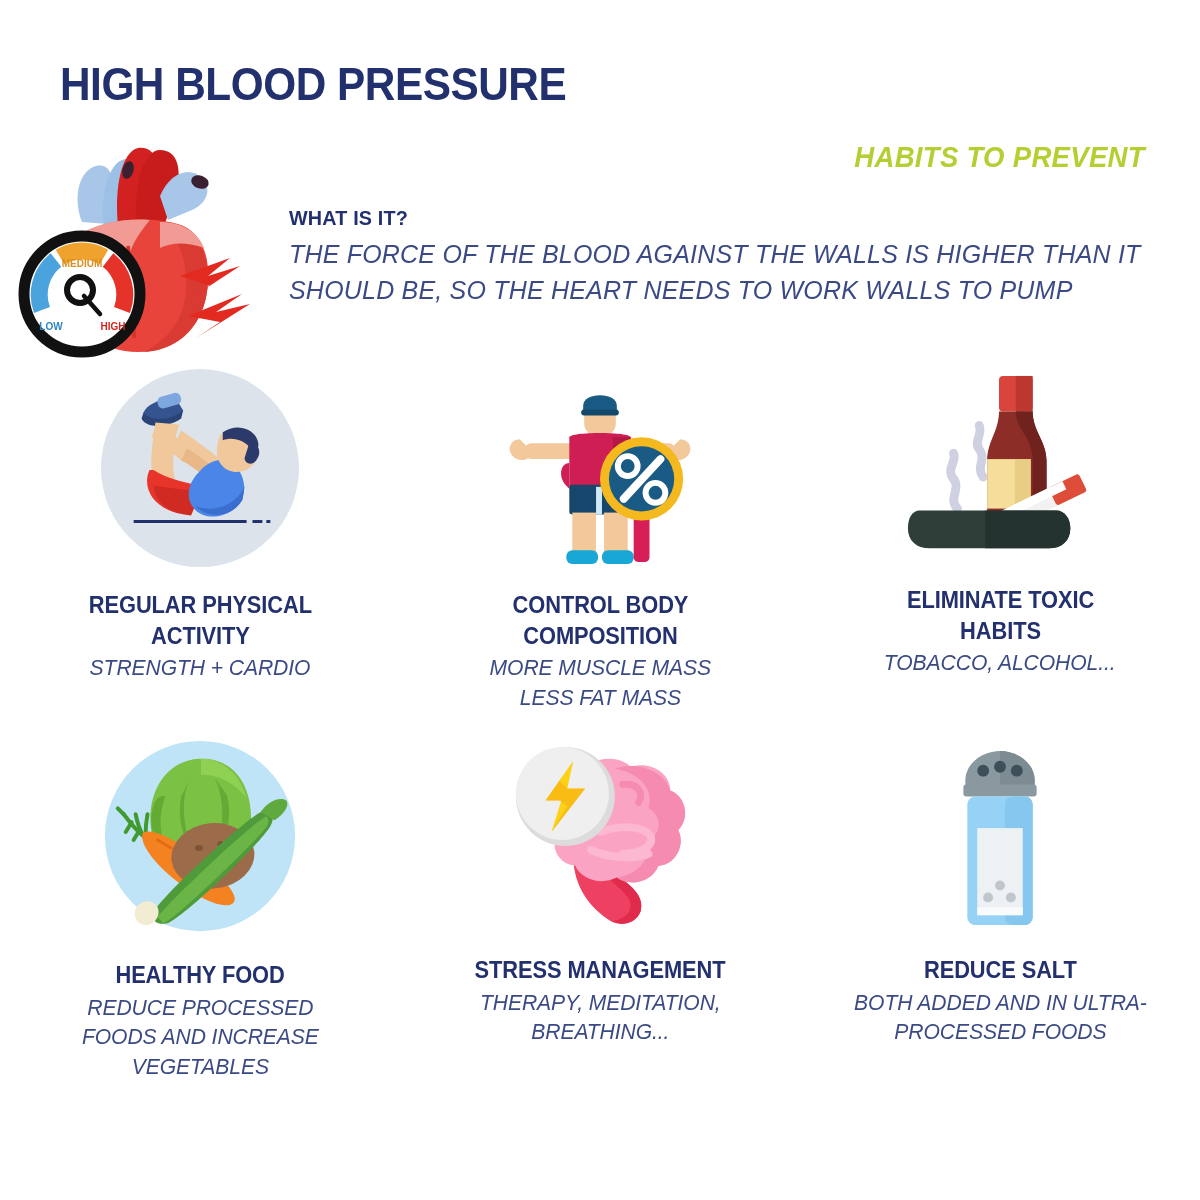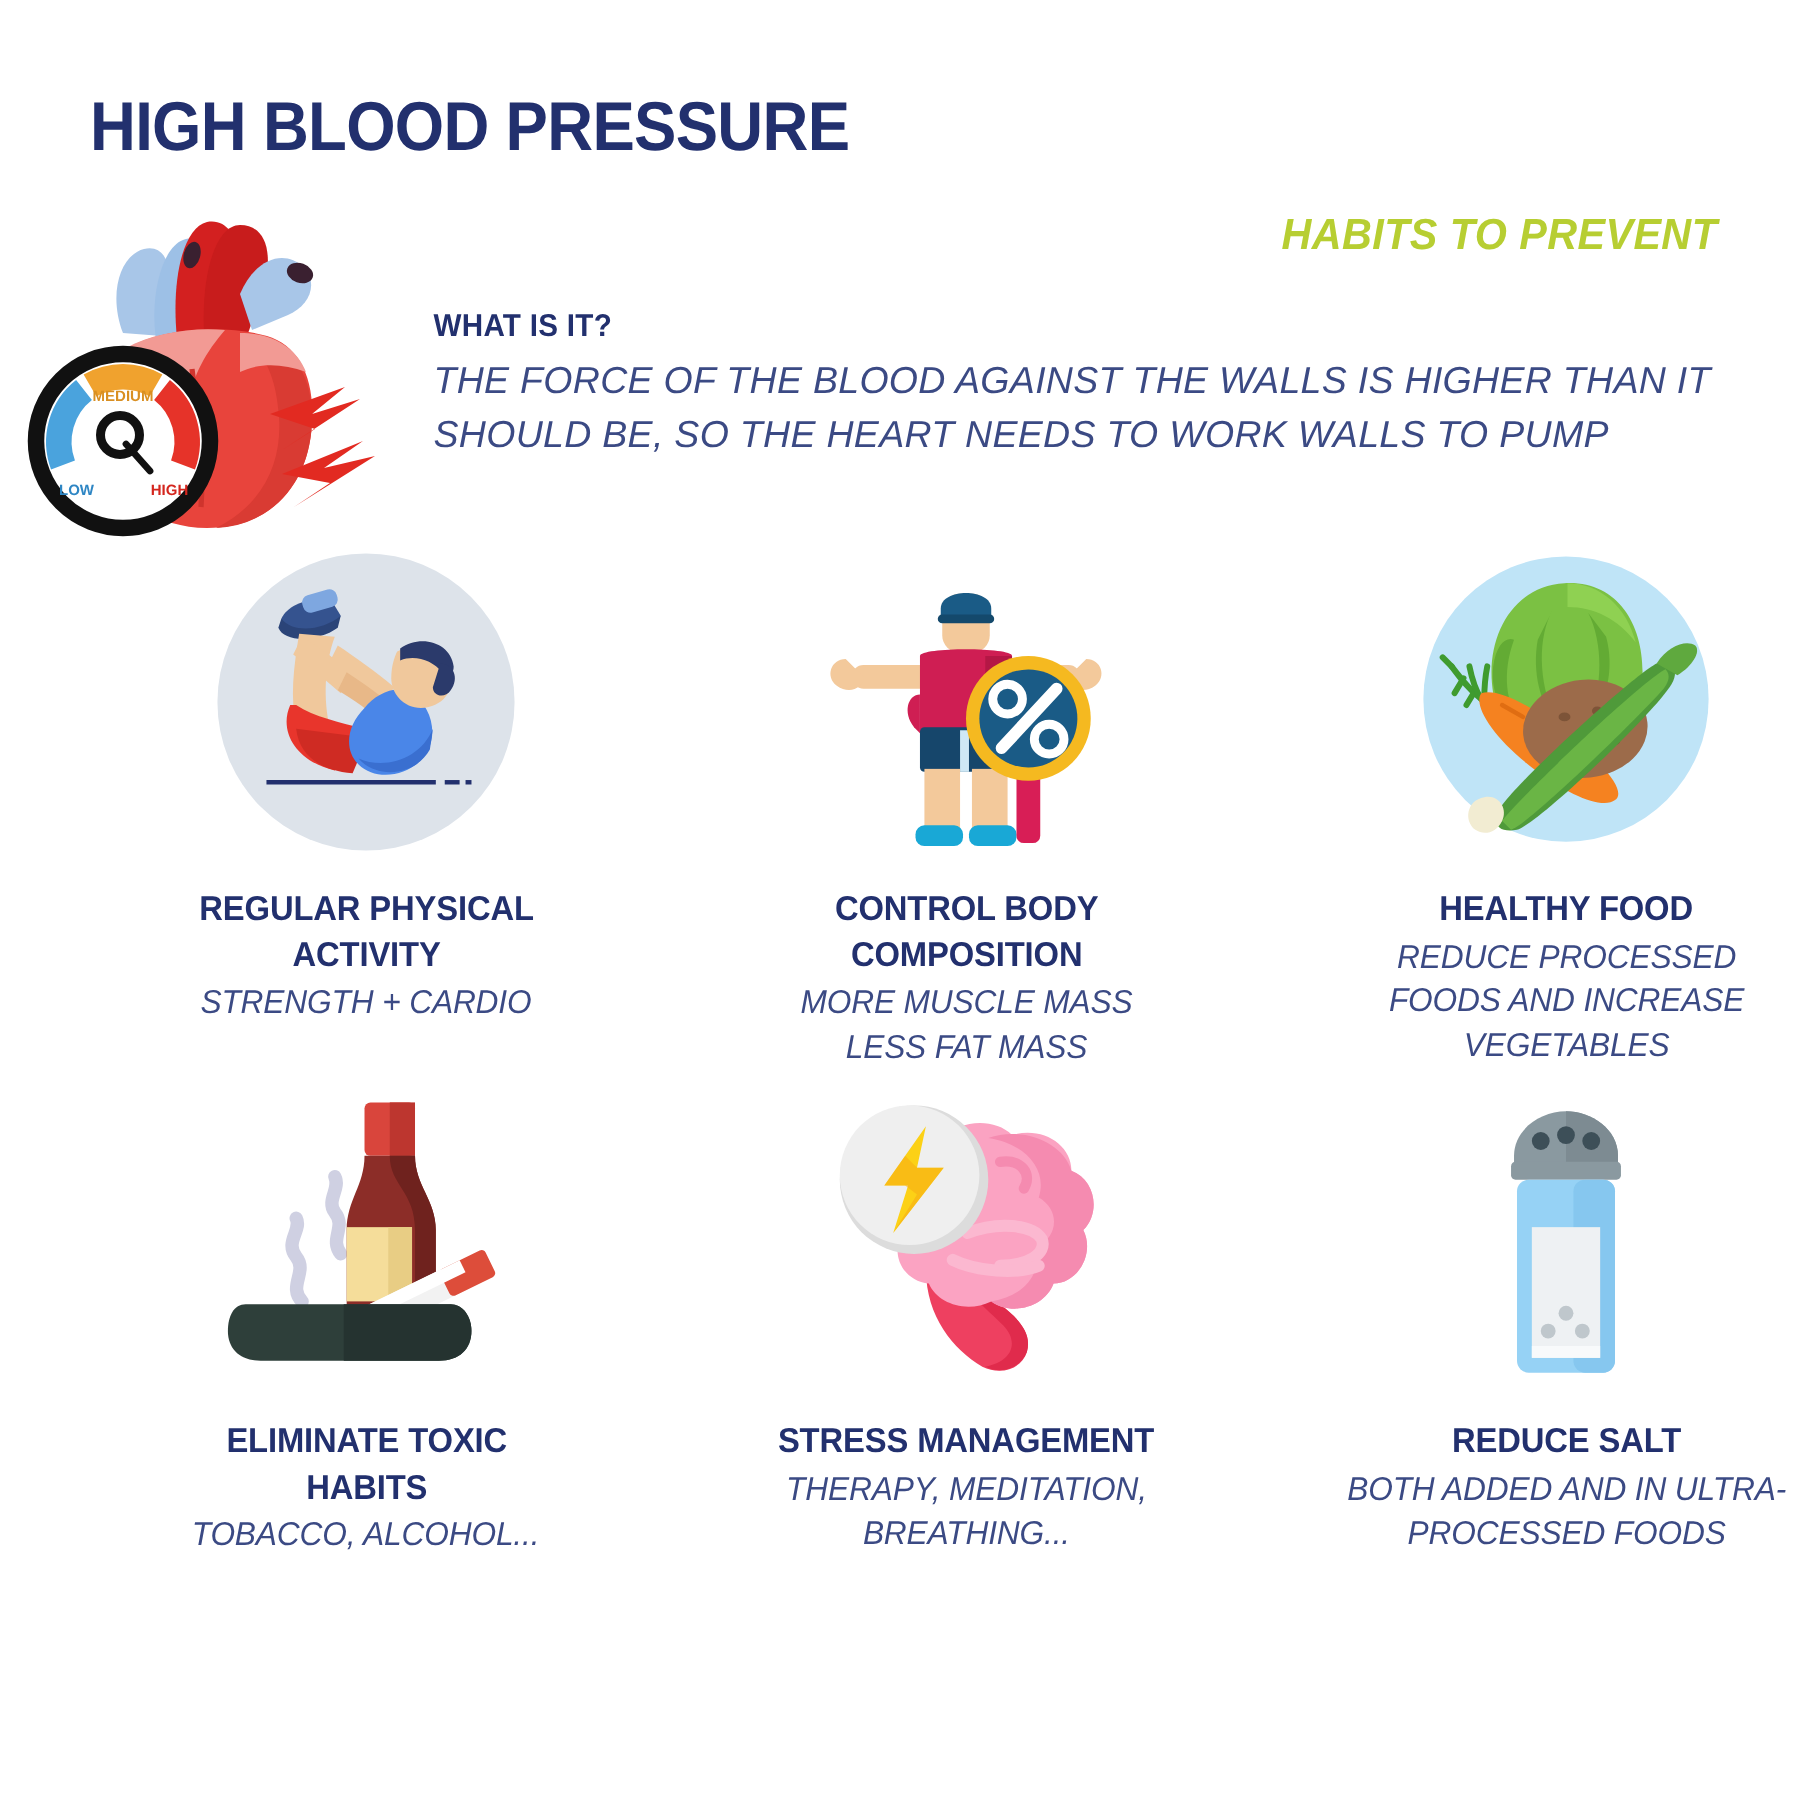--- a/index.html
+++ b/index.html
@@ -41,22 +41,21 @@
   }
   .whatis-body .l2 { letter-spacing: 0.2px; }
 
   
   .heart-art { position: absolute; left: 10px; top: 126px; width: 270px; height: 232px; }
 
   
   .grid {
     position: absolute; left: 0; top: 366px; width: 1200px;
     display: grid; grid-template-columns: repeat(3, 400px);
-    row-gap: 13px;
-    padding-left: 44px;
+    row-gap: 23px;
   }
   .card { display: flex; flex-direction: column; align-items: center; }
   .card-art { height: 210px; display: flex; align-items: center; justify-content: center; }
   .card-title {
     margin-top: 14px;
     font-size: 23px; font-weight: bold; color: #22306e;
     text-align: center; line-height: 1.33; letter-spacing: -0.1px;
     transform: scaleX(0.95);
   }
   .card-sub {
@@ -201,20 +200,55 @@
       <div class="card-title">
         <div>CONTROL BODY</div>
         <div>COMPOSITION</div>
       </div>
       <div class="card-sub">
         <div>MORE MUSCLE MASS</div>
         <div>LESS FAT MASS</div>
       </div>
     </div>
 
+    <div class="card row2">
+      <div class="card-art">
+        <svg viewBox="0 0 210 200" width="208" height="198">
+
+          <g stroke="#cfd0e2" stroke-width="9" fill="none" stroke-linecap="round">
+            <path d="M62 140 C52 130 66 120 58 110 C50 100 62 92 58 84"></path>
+            <path d="M88 108 C80 98 92 90 84 80 C78 72 88 64 84 56"></path>
+          </g>
+
+          <rect x="104" y="6" width="34" height="36" rx="4" fill="#d9453c"></rect>
+          <rect x="121" y="6" width="17" height="36" fill="#bd362f"></rect>
+          <path d="M104 42 C104 62 92 72 92 92 L92 150 L152 150 L152 92 C152 72 138 62 138 42 Z" fill="#8c2d28"></path>
+          <path d="M121 42 C121 62 138 66 138 92 L138 150 L152 150 L152 92 C152 72 138 62 138 42 Z" fill="#6f221e"></path>
+          <rect x="92" y="90" width="44" height="50" fill="#f5dd9a"></rect>
+          <rect x="120" y="90" width="16" height="50" fill="#e8cd84"></rect>
+
+          <g transform="rotate(-26 150 130)">
+            <rect x="104" y="122" width="70" height="20" rx="3" fill="#f2f2f2"></rect>
+            <rect x="158" y="122" width="34" height="20" rx="3" fill="#dd4d3a"></rect>
+            <rect x="104" y="122" width="70" height="9" fill="#ffffff"></rect>
+          </g>
+
+          <path d="M24 142 C16 142 12 150 12 160 C12 172 20 180 34 180 L154 180 C168 180 176 172 176 160 C176 150 170 142 162 142 Z" fill="#2e3f3a"></path>
+          <path d="M90 142 L162 142 C170 142 176 150 176 160 C176 172 168 180 154 180 L90 180 Z" fill="#253330"></path>
+        </svg>
+      </div>
+      <div class="card-title">
+        <div>ELIMINATE TOXIC</div>
+        <div>HABITS</div>
+      </div>
+      <div class="card-sub">
+        <div>TOBACCO, ALCOHOL...</div>
+      </div>
+    </div>
+
     <div class="card">
       <div class="card-art">
         <svg viewBox="0 0 210 210" width="208" height="208">
           <circle cx="105" cy="100" r="96" fill="#bfe4f7"></circle>
 
           <path d="M56 96 C50 60 68 24 104 22 C142 20 160 54 156 92 C154 116 138 128 106 128 C74 128 58 118 56 96 Z" fill="#7bc143"></path>
           <path d="M70 60 C62 82 64 104 76 118 C62 112 54 96 56 78 C58 64 64 58 70 60 Z" fill="#63ab34"></path>
           <path d="M106 22 C128 22 146 38 152 62 C140 46 124 38 106 38 Z" fill="#8fd152"></path>
           <path d="M96 40 C86 58 86 88 98 114 C88 104 82 82 86 60 Z" fill="#63ab34"></path>
           <path d="M120 42 C130 62 130 92 120 114 C132 104 138 80 132 58 Z" fill="#63ab34"></path>
@@ -252,55 +286,20 @@
         <div>REDUCE PROCESSED</div>
         <div>FOODS AND INCREASE</div>
         <div>VEGETABLES</div>
       </div>
     </div>
 
     <div class="card row2">
       <div class="card-art">
         <svg viewBox="0 0 210 200" width="208" height="198">
 
-          <g stroke="#cfd0e2" stroke-width="9" fill="none" stroke-linecap="round">
-            <path d="M62 140 C52 130 66 120 58 110 C50 100 62 92 58 84"></path>
-            <path d="M88 108 C80 98 92 90 84 80 C78 72 88 64 84 56"></path>
-          </g>
-
-          <rect x="104" y="6" width="34" height="36" rx="4" fill="#d9453c"></rect>
-          <rect x="121" y="6" width="17" height="36" fill="#bd362f"></rect>
-          <path d="M104 42 C104 62 92 72 92 92 L92 150 L152 150 L152 92 C152 72 138 62 138 42 Z" fill="#8c2d28"></path>
-          <path d="M121 42 C121 62 138 66 138 92 L138 150 L152 150 L152 92 C152 72 138 62 138 42 Z" fill="#6f221e"></path>
-          <rect x="92" y="90" width="44" height="50" fill="#f5dd9a"></rect>
-          <rect x="120" y="90" width="16" height="50" fill="#e8cd84"></rect>
-
-          <g transform="rotate(-26 150 130)">
-            <rect x="104" y="122" width="70" height="20" rx="3" fill="#f2f2f2"></rect>
-            <rect x="158" y="122" width="34" height="20" rx="3" fill="#dd4d3a"></rect>
-            <rect x="104" y="122" width="70" height="9" fill="#ffffff"></rect>
-          </g>
-
-          <path d="M24 142 C16 142 12 150 12 160 C12 172 20 180 34 180 L154 180 C168 180 176 172 176 160 C176 150 170 142 162 142 Z" fill="#2e3f3a"></path>
-          <path d="M90 142 L162 142 C170 142 176 150 176 160 C176 172 168 180 154 180 L90 180 Z" fill="#253330"></path>
-        </svg>
-      </div>
-      <div class="card-title">
-        <div>ELIMINATE TOXIC</div>
-        <div>HABITS</div>
-      </div>
-      <div class="card-sub">
-        <div>TOBACCO, ALCOHOL...</div>
-      </div>
-    </div>
-
-    <div class="card row2">
-      <div class="card-art">
-        <svg viewBox="0 0 210 200" width="208" height="198">
-
           <path d="M78 118 C78 150 96 172 116 184 C128 190 142 186 146 174 C150 160 138 150 128 142 C112 130 106 120 104 108 Z" fill="#ee4060"></path>
           <path d="M104 108 C106 122 114 132 128 142 C138 150 150 160 146 174 C142 184 130 190 118 184 C138 180 140 166 130 156 C118 144 104 134 98 118 Z" fill="#e02b4c"></path>
 
           <path d="M66 66 C58 50 70 30 90 30 C100 18 124 16 136 28 C156 22 176 34 176 52 C192 58 196 80 184 92 C192 108 180 128 164 128 C158 144 136 150 122 140 C106 148 86 142 80 128 C62 126 54 108 62 94 C52 84 54 70 66 66 Z" fill="#fba3c2"></path>
           <path d="M120 30 C142 22 170 32 176 52 C192 58 196 80 184 92 C192 108 180 128 164 128 C158 144 136 150 122 140 C146 136 156 120 152 104 C168 96 168 78 154 70 C160 52 146 34 120 30 Z" fill="#f58bb0"></path>
 
           <g stroke="#f58bb0" stroke-width="7" fill="none" stroke-linecap="round">
             <path d="M96 52 C108 48 116 56 112 66 C108 76 94 76 90 68"></path>
             <path d="M128 46 C142 44 150 54 144 64"></path>
           </g>

